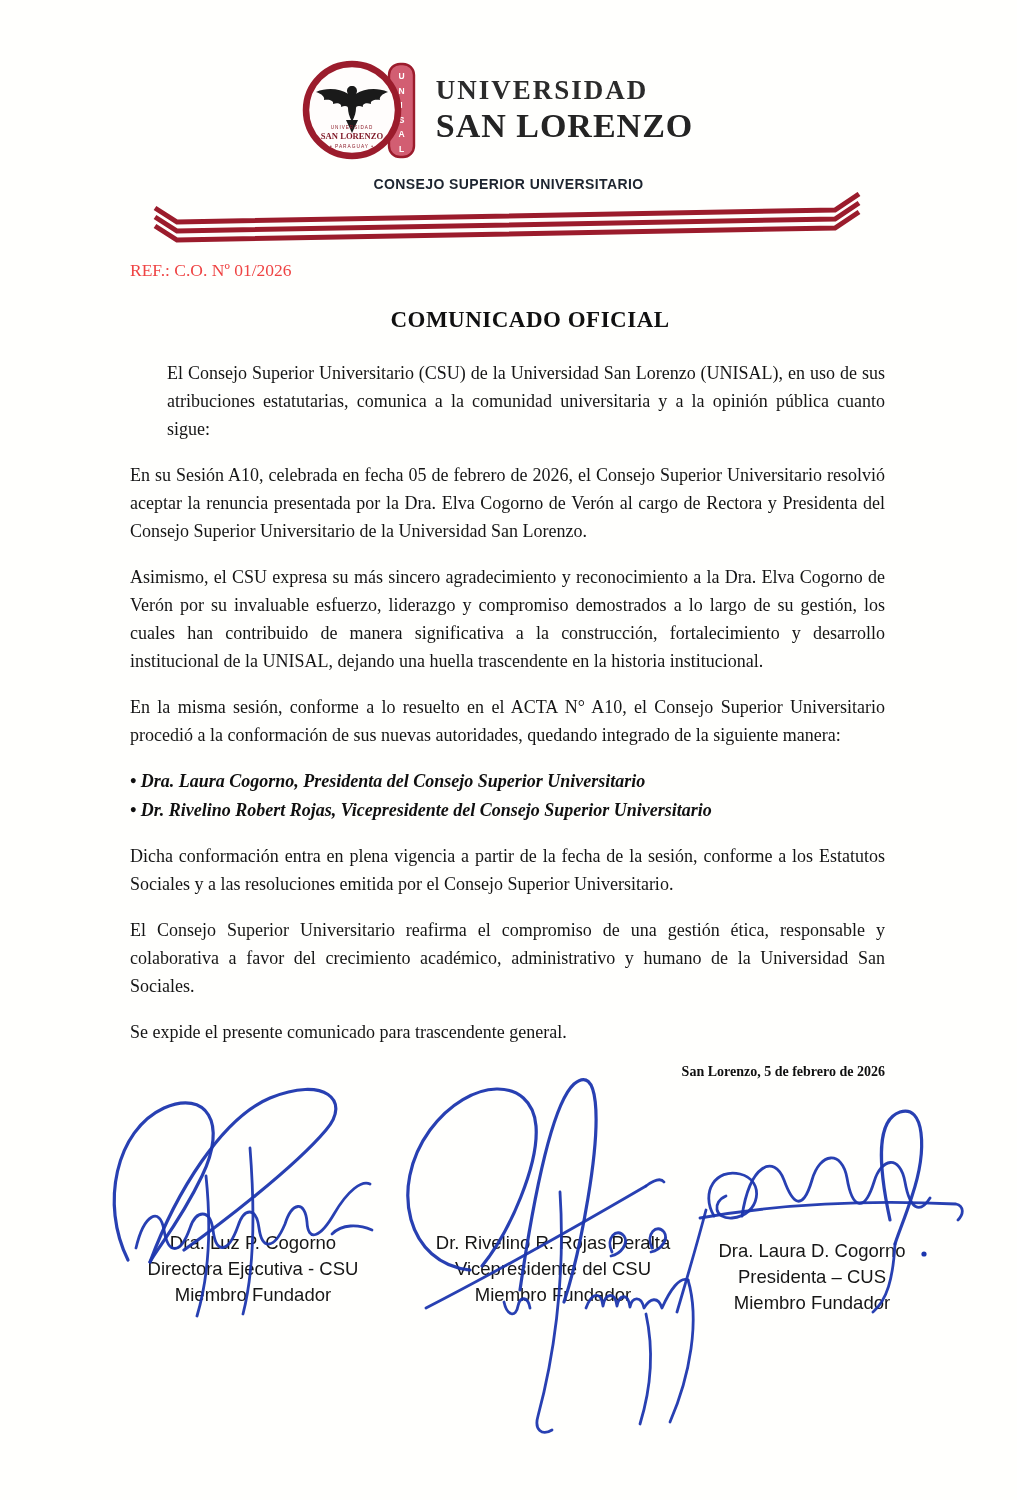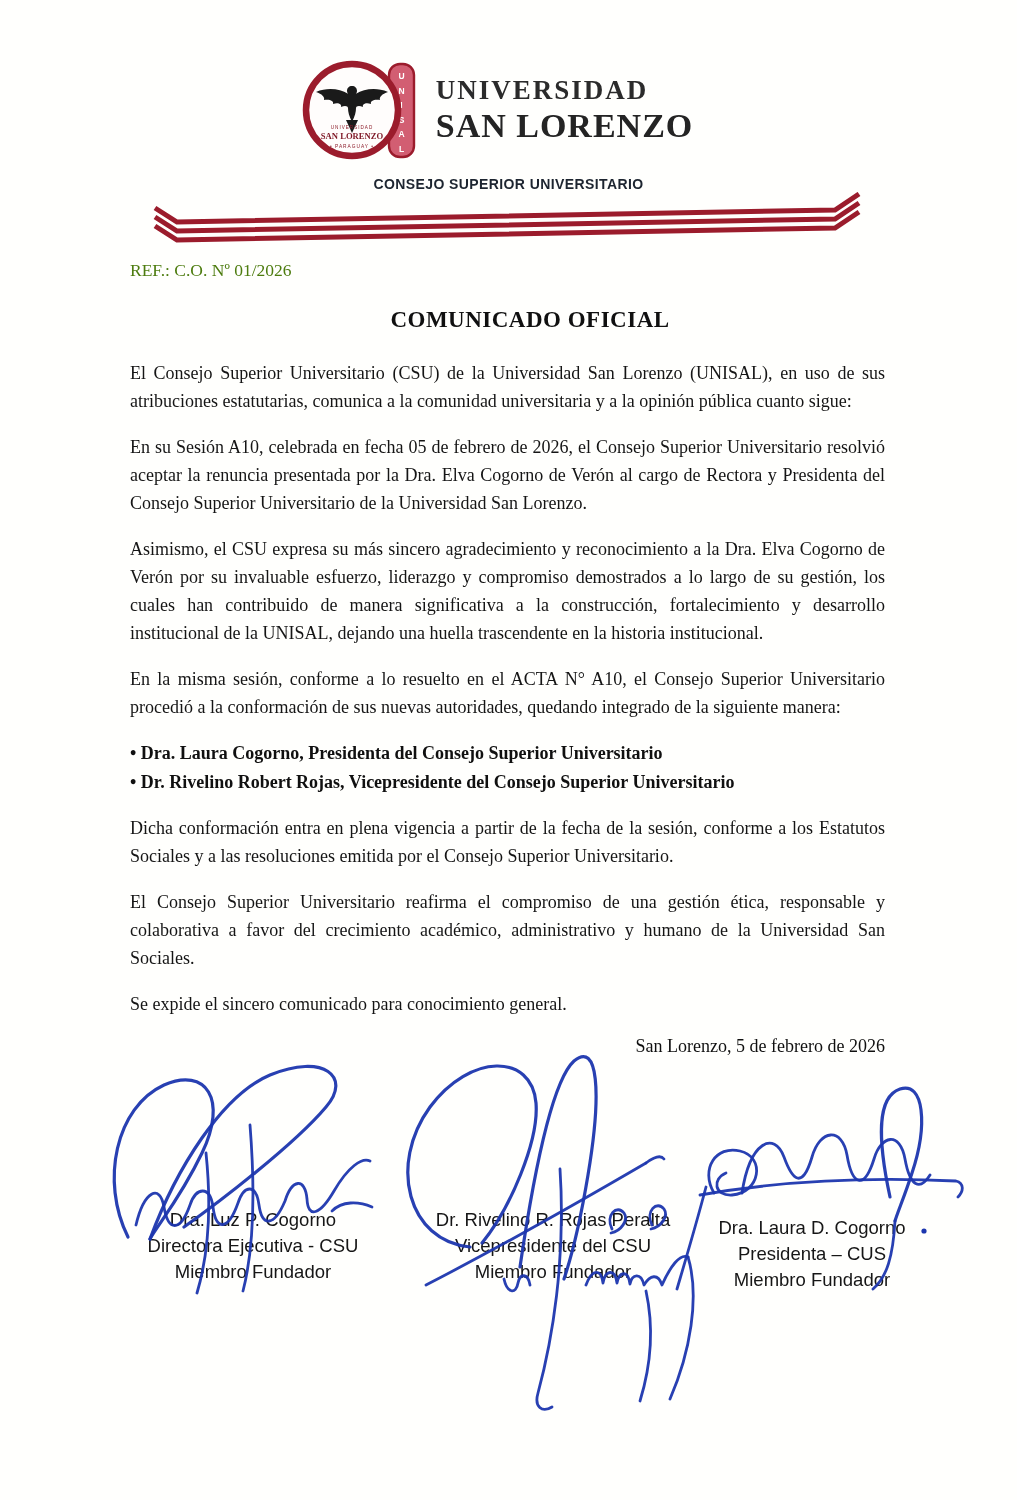--- a/index.html
+++ b/index.html
@@ -14,28 +14,28 @@
   .logo-svg{display:block;}
   .wordmark{text-align:left; line-height:1;}
   .wm1{font-size:27px; font-weight:700; letter-spacing:2px; color:#2b2b2b;}
   .wm2{font-size:34px; font-weight:700; letter-spacing:1px; color:#242424; margin-top:5px;}
   .council{
     margin-top:10px; font-family:"Liberation Sans", sans-serif;
     font-weight:700; font-size:14px; color:#1d2530; letter-spacing:.4px;
   }
   .ribbon{display:block; margin:0 auto;}
   
-  .ref{margin:14px 0 0 130px; font-size:17.5px; color:#4d7c0f;}
+  .ref{margin:14px 0 0 130px; font-size:17.5px; color:#ef4444;}
   .doc-title{margin:26px 0 0 0; text-align:center; font-size:23px; font-weight:700; letter-spacing:.5px; color:#101010;padding-left:43px;}
   .content{padding:0 132px 0 130px;}
   .body-p{margin:18px 0 0 0; font-size:18px; line-height:28px; text-align:justify; color:#151515;}
-  .body-p.first{margin-top:26px;}
+  .body-p.first{margin-top:26px;margin-left:37px;}
   .bullets{margin:18px 0 0 0;}
-  .bullet-line{font-size:18px; line-height:28.5px; font-weight:700; color:#101010;}
-  .dateline{margin:18px 0 0 12px; padding-right:132px; text-align:right; font-weight:400; font-size:18px; color:#101010;}
+  .bullet-line{font-size:18px; line-height:28.5px; font-weight:700; color:#101010;font-style:italic;}
+  .dateline{margin:18px 0 0 12px; padding-right:132px; text-align:right; font-weight:700; font-size:14px; color:#101010;}
   
   .sig-area{position:relative; height:394px;}
   .sig-col{
     position:absolute; top:150px; text-align:center;
     font-family:"Liberation Sans", sans-serif; font-size:18.5px; line-height:26px; color:#161616;
   }
   .sig-col.c1{left:118px; width:270px;}
   .sig-col.c2{left:408px; width:290px;}
   .sig-col.c3{left:682px; width:260px;margin-top:8px;}
   .ink-overlay{position:absolute; left:0; top:-16px; pointer-events:none;}
@@ -100,21 +100,21 @@
     <p class="body-p">Asimismo, el CSU expresa su más sincero agradecimiento y reconocimiento a la Dra. Elva Cogorno de Verón por su invaluable esfuerzo, liderazgo y compromiso demostrados a lo largo de su gestión, los cuales han contribuido de manera significativa a la construcción, fortalecimiento y desarrollo institucional de la UNISAL, dejando una huella trascendente en la historia institucional.</p>
     <p class="body-p">En la misma sesión, conforme a lo resuelto en el ACTA N° A10, el Consejo Superior Universitario procedió a la conformación de sus nuevas autoridades, quedando integrado de la siguiente manera:</p>
 
     <div class="bullets">
       <div class="bullet-line">• Dra. Laura Cogorno, Presidenta del Consejo Superior Universitario</div>
       <div class="bullet-line">• Dr. Rivelino Robert Rojas, Vicepresidente del Consejo Superior Universitario</div>
     </div>
 
     <p class="body-p">Dicha conformación entra en plena vigencia a partir de la fecha de la sesión, conforme a los Estatutos Sociales y a las resoluciones emitida por el Consejo Superior Universitario.</p>
     <p class="body-p">El Consejo Superior Universitario reafirma el compromiso de una gestión ética, responsable y colaborativa a favor del crecimiento académico, administrativo y humano de la Universidad San Sociales.</p>
-    <p class="body-p">Se expide el sincero comunicado para conocimiento general.</p>
+    <p class="body-p">Se expide el presente comunicado para trascendente general.</p>
   </div>
 
   <div class="dateline">San Lorenzo, 5 de febrero de 2026</div>
 
   <div class="sig-area">
 
     <div class="sig-col c1">
       <div>Dra. Luz P. Cogorno</div>
       <div>Directora Ejecutiva - CSU</div>
       <div>Miembro Fundador</div>

